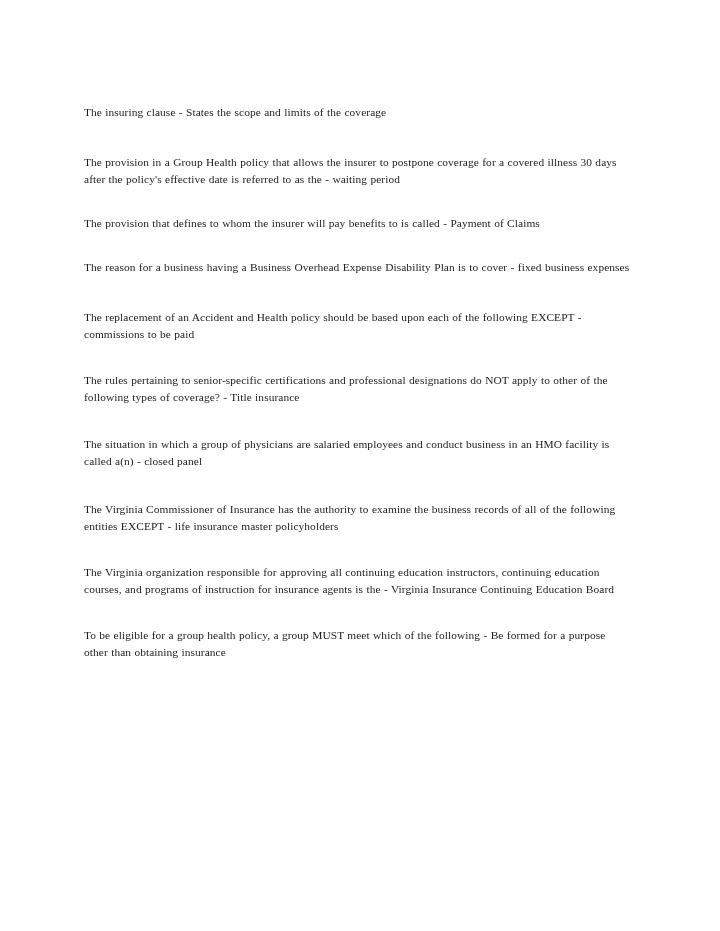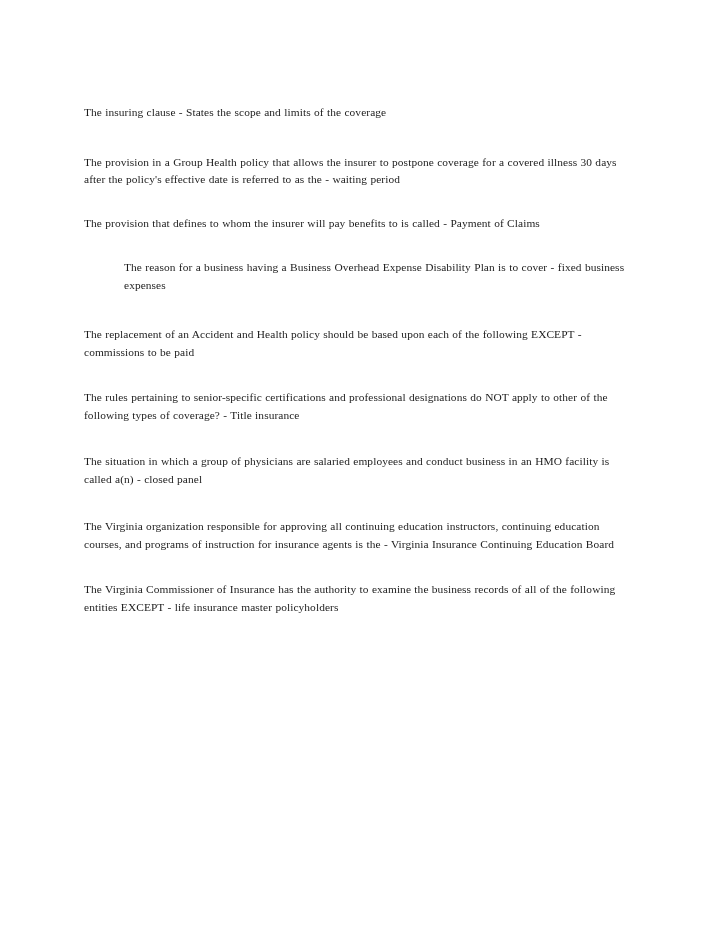--- a/index.html
+++ b/index.html
@@ -35,35 +35,36 @@
     color: #1c1c1c;
     max-width: 548px;
   }
   .para:last-child {
     margin-bottom: 0;
   }
   .p-1  { margin-bottom: 32px; }
   .p-2  { margin-bottom: 31px; }
   .p-3  { margin-bottom: 26px; }
   .p-4  { margin-bottom: 27px; }
-  .p-5  { margin-bottom: 32px; margin-left: 40px; }
+  .p-5  { margin-bottom: 32px; }
   .p-6  { margin-bottom: 28px; }
   .p-7  { margin-bottom: 29px; }
   .p-8  { margin-bottom: 30px; }
   .p-9  { margin-bottom: 28px; }
   .p-10 { margin-bottom: 28px; }
 </style>
 </head>
 <body>
 
 <div class="page">
   <div class="doc-body">
     <p class="para p-1">The insuring clause - States the scope and limits of the coverage</p>
     <p class="para p-3">The provision in a Group Health policy that allows the insurer to postpone coverage for a covered illness 30 days after the policy's effective date is referred to as the - waiting period</p>
     <p class="para p-4">The provision that defines to whom the insurer will pay benefits to is called - Payment of Claims</p>
     <p class="para p-5">The reason for a business having a Business Overhead Expense Disability Plan is to cover - fixed business expenses</p>
     <p class="para p-6">The replacement of an Accident and Health policy should be based upon each of the following EXCEPT - commissions to be paid</p>
     <p class="para p-7">The rules pertaining to senior-specific certifications and professional designations do NOT apply to other of the following types of coverage? - Title insurance</p>
     <p class="para p-8">The situation in which a group of physicians are salaried employees and conduct business in an HMO facility is called a(n) - closed panel</p>
+    <p class="para p-9">The Virginia Commissioner of Insurance has the authority to examine the business records of all of the following entities EXCEPT - life insurance master policyholders</p>
     <p class="para p-10">The Virginia organization responsible for approving all continuing education instructors, continuing education courses, and programs of instruction for insurance agents is the - Virginia Insurance Continuing Education Board</p>
-    <p class="para p-9">The Virginia Commissioner of Insurance has the authority to examine the business records of all of the following entities EXCEPT - life insurance master policyholders</p>
+    <p class="para p-11">To be eligible for a group health policy, a group MUST meet which of the following - Be formed for a purpose other than obtaining insurance</p>
   </div>
 </div>
 
 </body></html>

